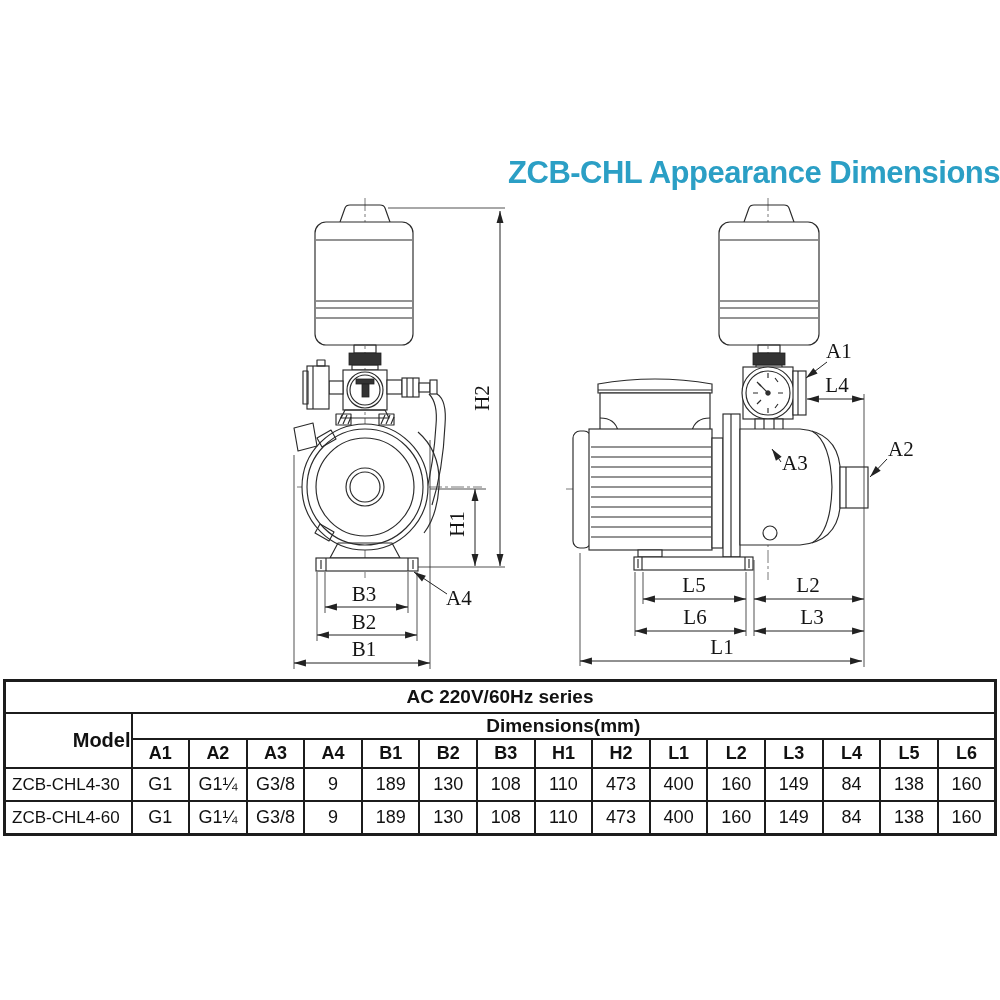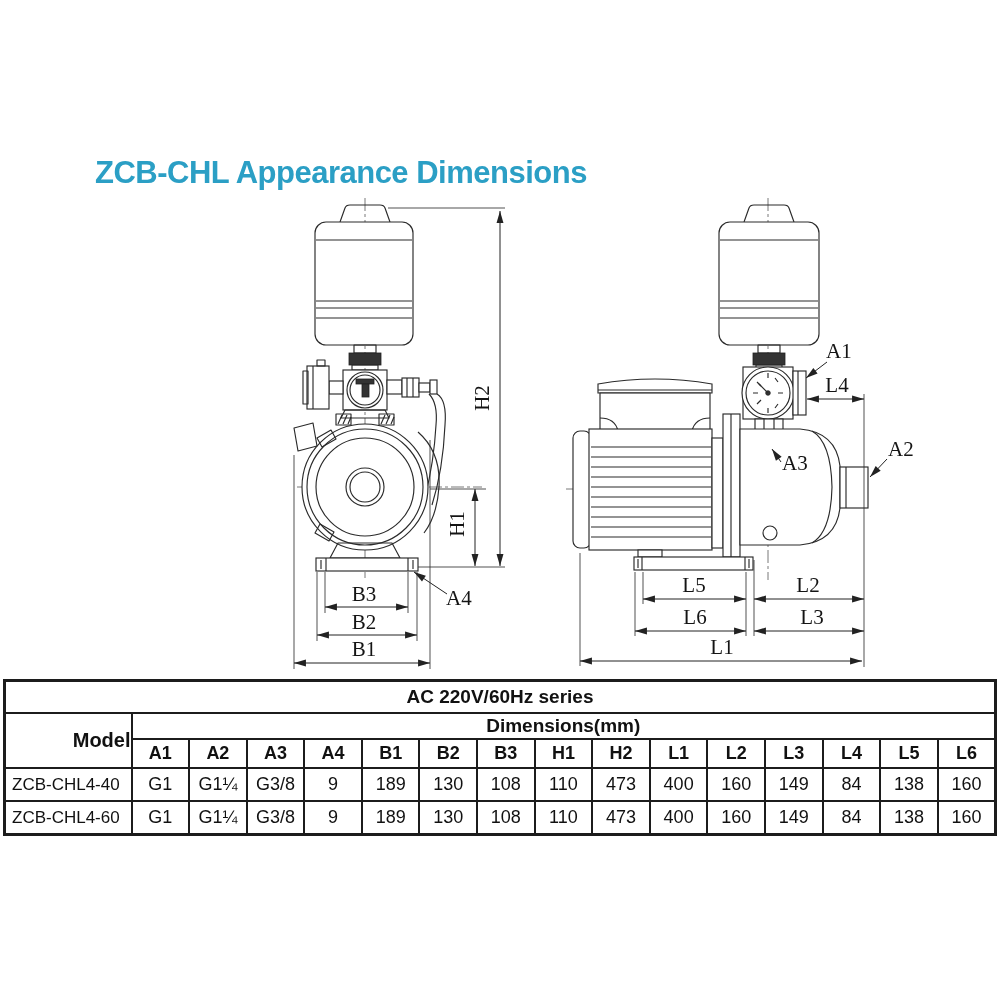--- a/index.html
+++ b/index.html
@@ -1,19 +1,19 @@
 <!DOCTYPE html>
 <html><head>
 <meta charset="utf-8">
 <style>
   html,body{margin:0;padding:0;background:#fff;}
   #page{position:relative;width:1000px;height:1000px;background:#ffffff;overflow:hidden;
         font-family:"Liberation Sans",sans-serif;}
   
-  #title{position:absolute;top:155px;left:95px;width:905px;text-align:left;
+  #title{position:absolute;top:155px;left:95px;width:905px;text-align:right;
          font-size:31px;font-weight:bold;letter-spacing:-0.5px;color:#2b9fc5;
          font-family:"Liberation Sans",sans-serif;}
   
   #drawing{position:absolute;left:0;top:0;width:1000px;height:678px;}
   #drawing .ln{stroke:#2a2a2a;fill:none;stroke-width:1.15;stroke-linejoin:round;}
   #drawing .fw{fill:#ffffff;stroke:#2a2a2a;stroke-width:1.15;}
   #drawing .dk{fill:#333;stroke:#222;stroke-width:0.8;}
   #drawing .dim{stroke:#222;fill:none;stroke-width:1;}
   #drawing .ext{stroke:#333;fill:none;stroke-width:0.85;}
   #drawing .cl{stroke:#555;fill:none;stroke-width:0.8;stroke-dasharray:13 3 3 3;}
@@ -319,21 +319,21 @@
         <td class="colh">H1</td>
         <td class="colh">H2</td>
         <td class="colh">L1</td>
         <td class="colh">L2</td>
         <td class="colh">L3</td>
         <td class="colh">L4</td>
         <td class="colh">L5</td>
         <td class="colh">L6</td>
       </tr>
       <tr>
-        <td class="modelc">ZCB-CHL4-40</td>
+        <td class="modelc">ZCB-CHL4-30</td>
         <td>G1</td>
         <td>G1¼</td>
         <td>G3/8</td>
         <td>9</td>
         <td>189</td>
         <td>130</td>
         <td>108</td>
         <td>110</td>
         <td>473</td>
         <td>400</td>

